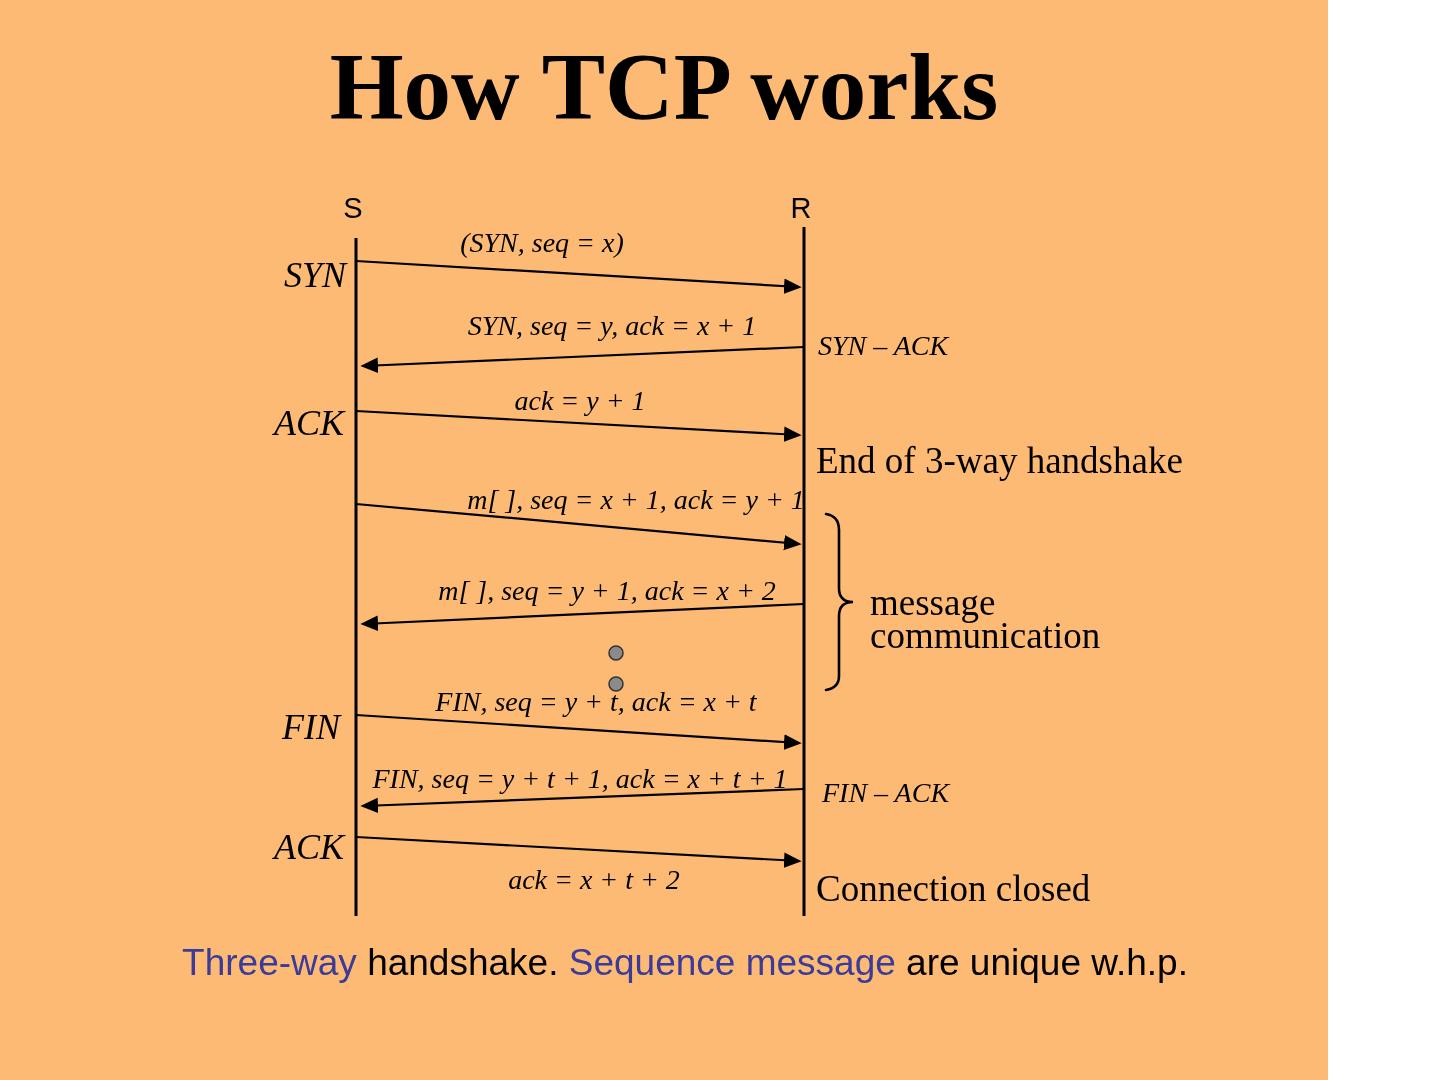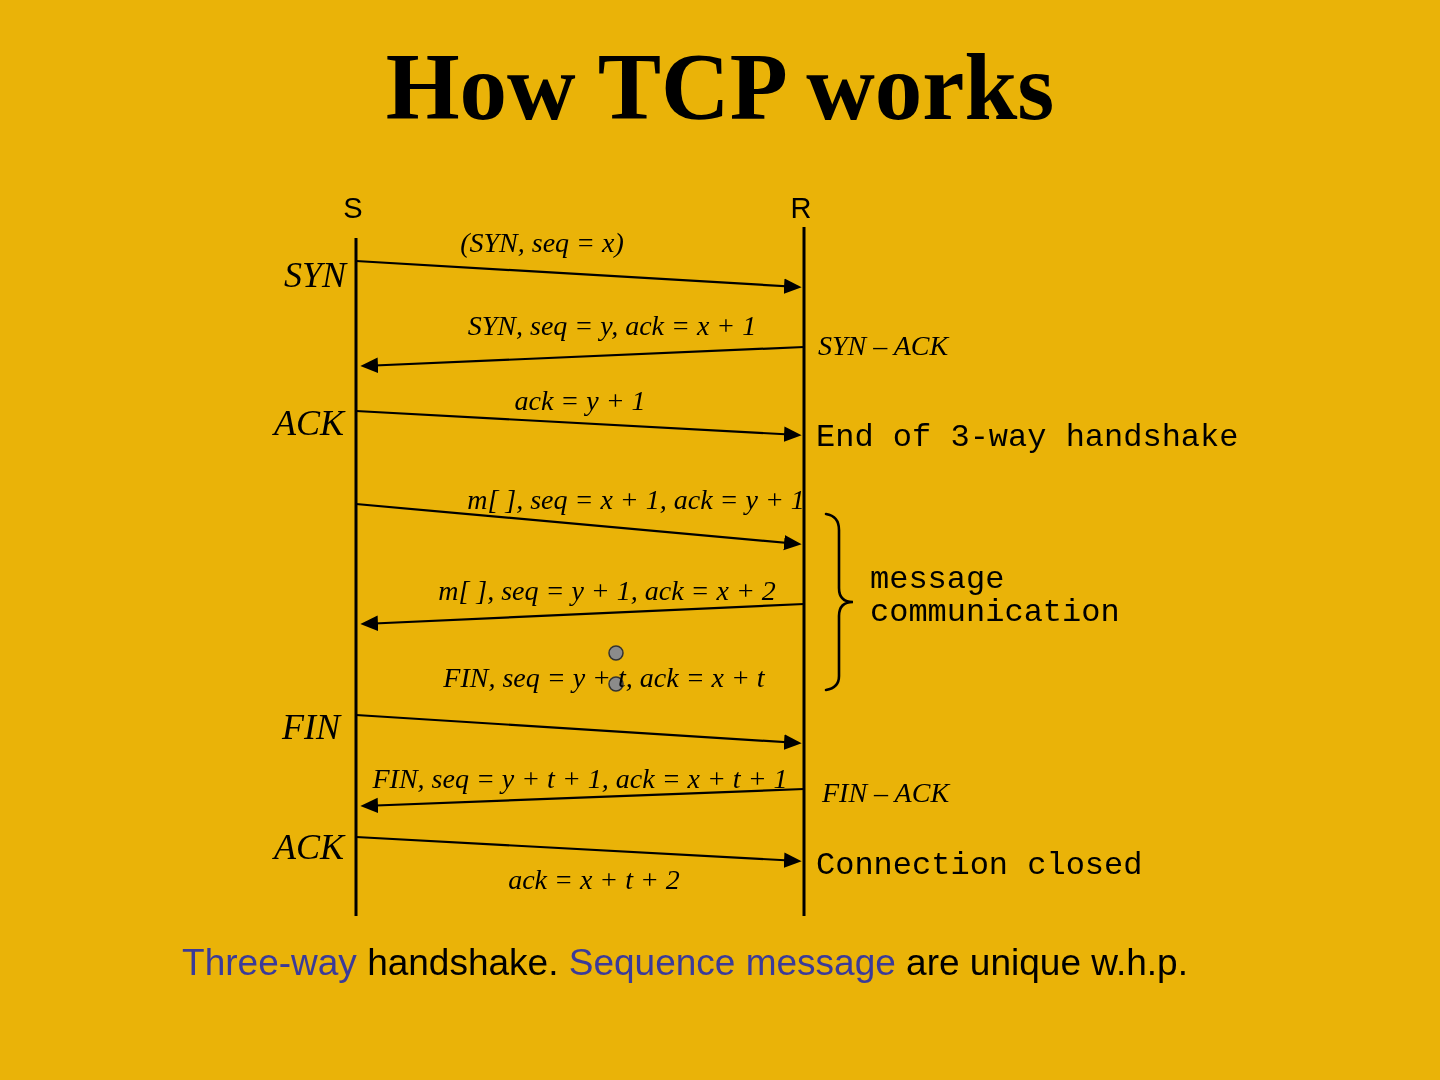--- a/index.html
+++ b/index.html
@@ -3,22 +3,22 @@
 <meta charset="utf-8">
 <style>
   * { margin:0; padding:0; box-sizing:border-box; }
   html,body { background:#ffffff; }
   body {
     width:1440px; height:1080px;
     font-family:"Liberation Sans", sans-serif;
     color:#000;
   }
   .slide {
-    position:relative; width:1440px; height:1080px;
-    background:#eab308; overflow:hidden;
+    position:relative; width:1328px; height:1080px;
+    background:#fdba74; overflow:hidden;
   }
   .title {
     position:absolute; left:0; top:40px; width:100%;
     text-align:center;
     font-family:"Liberation Serif", serif;
     font-weight:bold; font-size:95px; line-height:1.0;
     color:#000;
   }
   .diagram-svg { position:absolute; left:0; top:0; }
   .txt { position:absolute; white-space:nowrap; color:#000; }
@@ -32,22 +32,23 @@
   }
   .evl {
     font-family:"Liberation Serif", serif; font-style:italic;
     font-size:36px; transform:translateX(-100%);
   }
   .evr-serif {
     font-family:"Liberation Serif", serif; font-style:italic;
     font-size:28px;
   }
   .evr-sans {
-    font-family:Liberation Mono, monospace;
-    font-size:32px;
+    font-family:Liberation Serif, serif;
+    font-size:37px;
+    margin-top:20px;
   }
   .caption {
     position:absolute; left:0; top:942px; width:1370px;
     text-align:center;
     font-family:"Liberation Sans", sans-serif;
     font-size:37px; color:#000;
   }
   .caption .em { color:#3B3B99; }
 </style>
 </head>
@@ -83,21 +84,21 @@
   </svg>
 
   <div class="txt endpoint" style="left:353px; top:192px;">S</div>
   <div class="txt endpoint" style="left:801px; top:192px;">R</div>
 
   <div class="txt math" style="left:542px; top:227px;">(SYN, seq = x)</div>
   <div class="txt math" style="left:612px; top:310px;">SYN, seq = y, ack = x + 1</div>
   <div class="txt math" style="left:580px; top:385px;">ack = y + 1</div>
   <div class="txt math" style="left:636px; top:484px;">m[ ], seq = x + 1, ack = y + 1</div>
   <div class="txt math" style="left:607px; top:575px;">m[ ], seq = y + 1, ack = x + 2</div>
-  <div class="txt math" style="left:596px; top:662px;margin-left:8px;">FIN, seq = y + t, ack = x + t</div>
+  <div class="txt math" style="left:596px; top:686px;">FIN, seq = y + t, ack = x + t</div>
   <div class="txt math" style="left:573px; top:763px;margin-left:7px;">FIN, seq = y + t + 1, ack = x + t + 1</div>
   <div class="txt math" style="left:594px; top:864px;">ack = x + t + 2</div>
 
   <div class="txt evl" style="left:346px; top:254px;">SYN</div>
   <div class="txt evl" style="left:344px; top:402px;">ACK</div>
   <div class="txt evl" style="left:340px; top:706px;">FIN</div>
   <div class="txt evl" style="left:344px; top:826px;">ACK</div>
 
   <div class="txt evr-serif" style="left:818px; top:330px;">SYN – ACK</div>
   <div class="txt evr-sans" style="left:816px; top:419px;">End of 3-way handshake</div>

